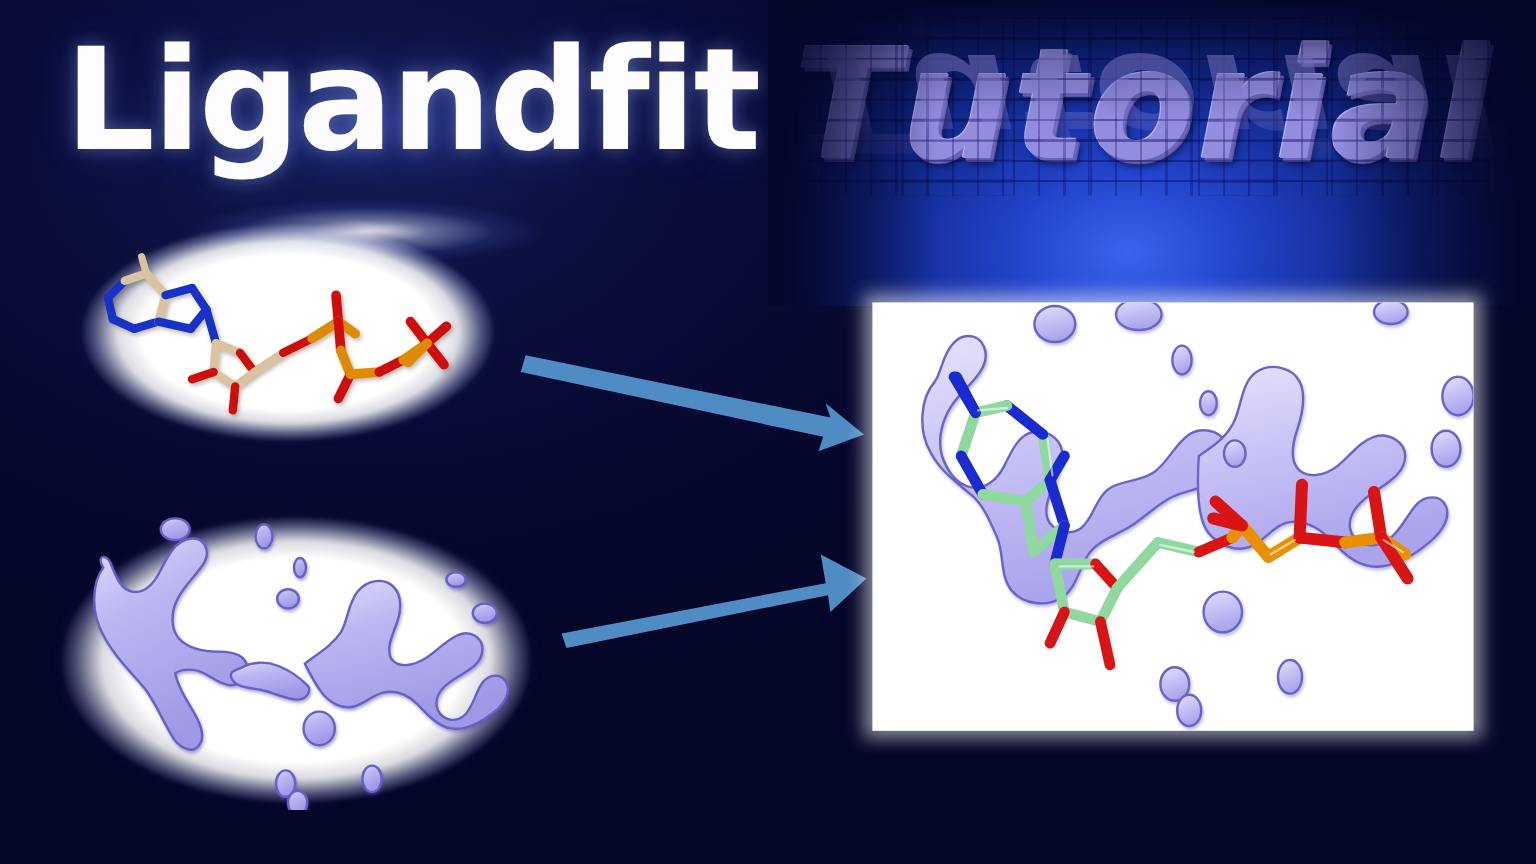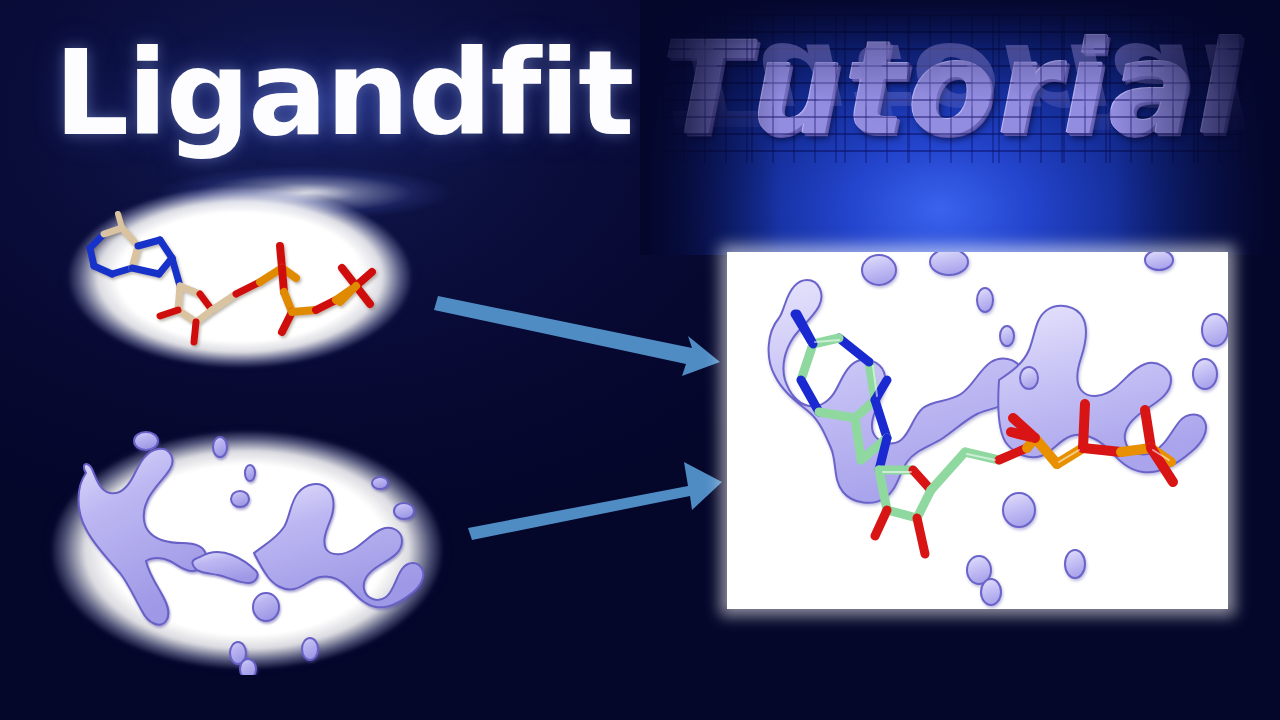--- a/index.html
+++ b/index.html
@@ -32,21 +32,20 @@
   #page-title {
     position: absolute;
     left: 54px; top: 22px;
     font-family: "DejaVu Sans", sans-serif;
     font-size: 118px;
     font-weight: bold;
     letter-spacing: -2px;
     color: #fdfdff;
     text-shadow: 0 0 14px rgba(180,200,255,0.35), 0 0 34px rgba(90,120,255,0.22);
     line-height: 1.05;
-    margin-top: 10px;
   }
   .title-underglow {
     position: absolute;
     left: 120px; top: 158px;
     width: 370px; height: 70px;
     background: radial-gradient(ellipse 185px 34px at 50% 50%,
                 rgba(255,255,255,0.92) 0%, rgba(210,220,255,0.45) 28%,
                 rgba(90,110,220,0.17) 58%, rgba(0,0,0,0) 80%);
     pointer-events: none;
   }

